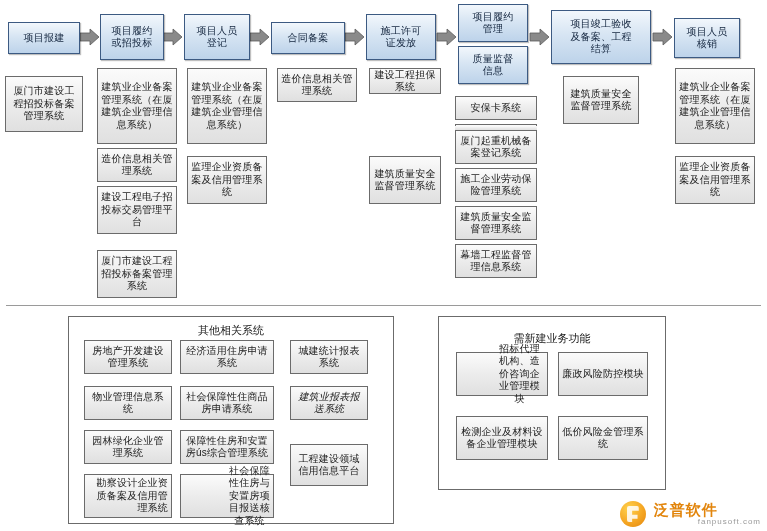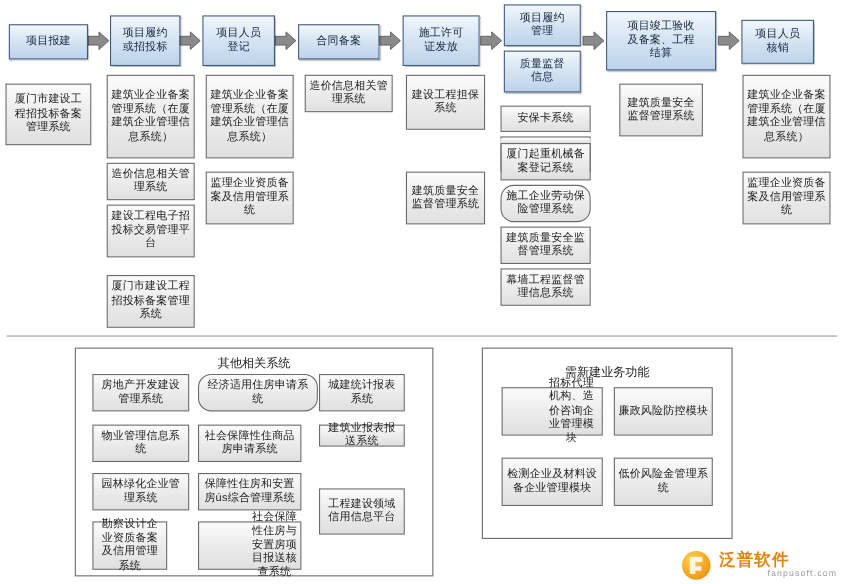--- a/index.html
+++ b/index.html
@@ -163,56 +163,56 @@
   <div class="node sub" style="left:97px;top:68px;width:80px;height:76px;">建筑业企业备案管理系统（在厦建筑企业管理信息系统）</div>
   <div class="node sub" style="left:97px;top:148px;width:80px;height:34px;">造价信息相关管理系统</div>
   <div class="node sub" style="left:97px;top:186px;width:80px;height:48px;">建设工程电子招投标交易管理平台</div>
   <div class="node sub" style="left:97px;top:250px;width:80px;height:48px;">厦门市建设工程招投标备案管理系统</div>
 
   <div class="node sub" style="left:187px;top:68px;width:80px;height:76px;">建筑业企业备案管理系统（在厦建筑企业管理信息系统）</div>
   <div class="node sub" style="left:187px;top:156px;width:80px;height:48px;">监理企业资质备案及信用管理系统</div>
 
   <div class="node sub" style="left:277px;top:68px;width:80px;height:34px;">造价信息相关管理系统</div>
 
-  <div class="node sub" style="left:369px;top:68px;width:72px;height:50px;">建设工程担保系统</div>
+  <div class="node sub" style="left:369px;top:68px;width:72px;height:26px;">建设工程担保系统</div>
   <div class="node sub" style="left:369px;top:156px;width:72px;height:48px;">建筑质量安全监督管理系统</div>
 
   <div class="node sub" style="left:455px;top:96px;width:82px;height:24px;">安保卡系统</div>
   <div class="node sub" style="left:455px;top:124px;width:82px;height:32px;">低价风险金管理系统</div>
   <div class="node sub" style="left:455px;top:128px;width:0px;height:0px;border:none;"></div>
   <div class="node sub" style="left:455px;top:126px;width:82px;height:0px;border:none;"></div>
 
   <div class="node sub" style="left:455px;top:130px;width:82px;height:34px;">厦门起重机械备案登记系统</div>
-  <div class="node sub" style="left:455px;top:168px;width:82px;height:34px;border-radius:12px;">施工企业劳动保险管理系统</div>
+  <div class="node sub" style="left:455px;top:168px;width:82px;height:34px;">施工企业劳动保险管理系统</div>
   <div class="node sub" style="left:455px;top:206px;width:82px;height:34px;">建筑质量安全监督管理系统</div>
   <div class="node sub" style="left:455px;top:244px;width:82px;height:34px;">幕墙工程监督管理信息系统</div>
 
   <div class="node sub" style="left:563px;top:76px;width:76px;height:48px;">建筑质量安全监督管理系统</div>
 
   <div class="node sub" style="left:675px;top:68px;width:80px;height:76px;">建筑业企业备案管理系统（在厦建筑企业管理信息系统）</div>
   <div class="node sub" style="left:675px;top:156px;width:80px;height:48px;">监理企业资质备案及信用管理系统</div>
 
   <div class="divider" style="left:6px;top:305px;width:755px;"></div>
 
   <div class="panel" style="left:68px;top:316px;width:326px;height:208px;">
     <div class="panel-title" style="top:6px;">其他相关系统</div>
   </div>
   <div class="node sub" style="left:84px;top:340px;width:88px;height:34px;">房地产开发建设管理系统</div>
-  <div class="node sub" style="left:180px;top:340px;width:109px;height:34px;border-radius:12px;">经济适用住房申请系统</div>
+  <div class="node sub" style="left:180px;top:340px;width:94px;height:34px;">经济适用住房申请系统</div>
   <div class="node sub" style="left:290px;top:340px;width:78px;height:34px;">城建统计报表系统</div>
 
   <div class="node sub" style="left:84px;top:386px;width:88px;height:34px;">物业管理信息系统</div>
   <div class="node sub" style="left:180px;top:386px;width:94px;height:34px;">社会保障性住商品房申请系统</div>
-  <div class="node sub" style="left:290px;top:386px;width:78px;height:20px;">建筑业报表报送系统</div>
+  <div class="node sub" style="left:290px;top:386px;width:78px;height:34px;font-style:italic;">建筑业报表报送系统</div>
 
   <div class="node sub" style="left:84px;top:430px;width:88px;height:34px;">园林绿化企业管理系统</div>
   <div class="node sub" style="left:180px;top:430px;width:94px;height:34px;">保障性住房和安置房ús综合管理系统</div>
   <div class="node sub" style="left:290px;top:444px;width:78px;height:42px;">工程建设领域信用信息平台</div>
 
-  <div class="node sub" style="left:84px;top:474px;width:68px;height:44px;">勘察设计企业资质备案及信用管理系统</div>
+  <div class="node sub" style="left:84px;top:474px;width:88px;height:44px;text-align:right;">勘察设计企业资质备案及信用管理系统</div>
   <div class="node sub" style="left:180px;top:474px;width:94px;height:44px;padding-left:48px;">社会保障性住房与安置房项目报送核查系统</div>
 
   <div class="panel" style="left:438px;top:316px;width:228px;height:174px;">
     <div class="panel-title" style="top:14px;">需新建业务功能</div>
   </div>
   <div class="node sub" style="left:456px;top:352px;width:92px;height:44px;padding-left:38px;">招标代理机构、造价咨询企业管理模块</div>
   <div class="node sub" style="left:558px;top:352px;width:90px;height:44px;">廉政风险防控模块</div>
   <div class="node sub" style="left:456px;top:416px;width:92px;height:44px;">检测企业及材料设备企业管理模块</div>
   <div class="node sub" style="left:558px;top:416px;width:90px;height:44px;">低价风险金管理系统</div>
 

